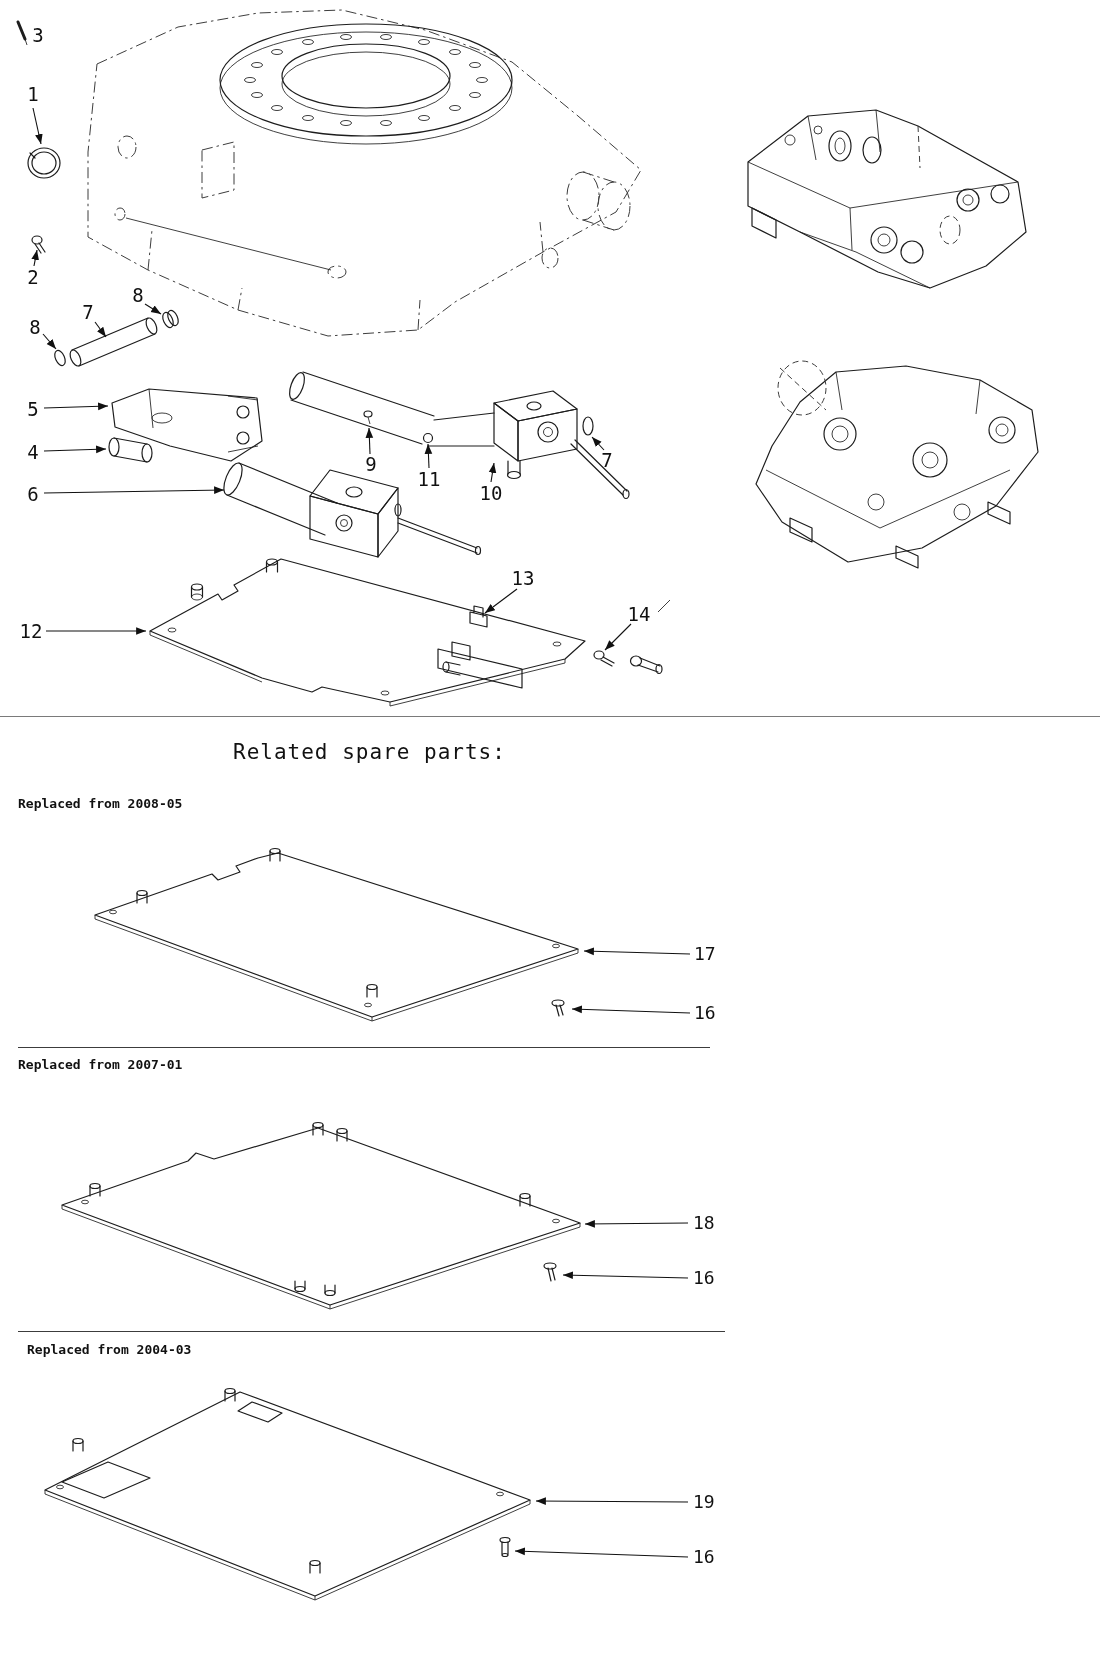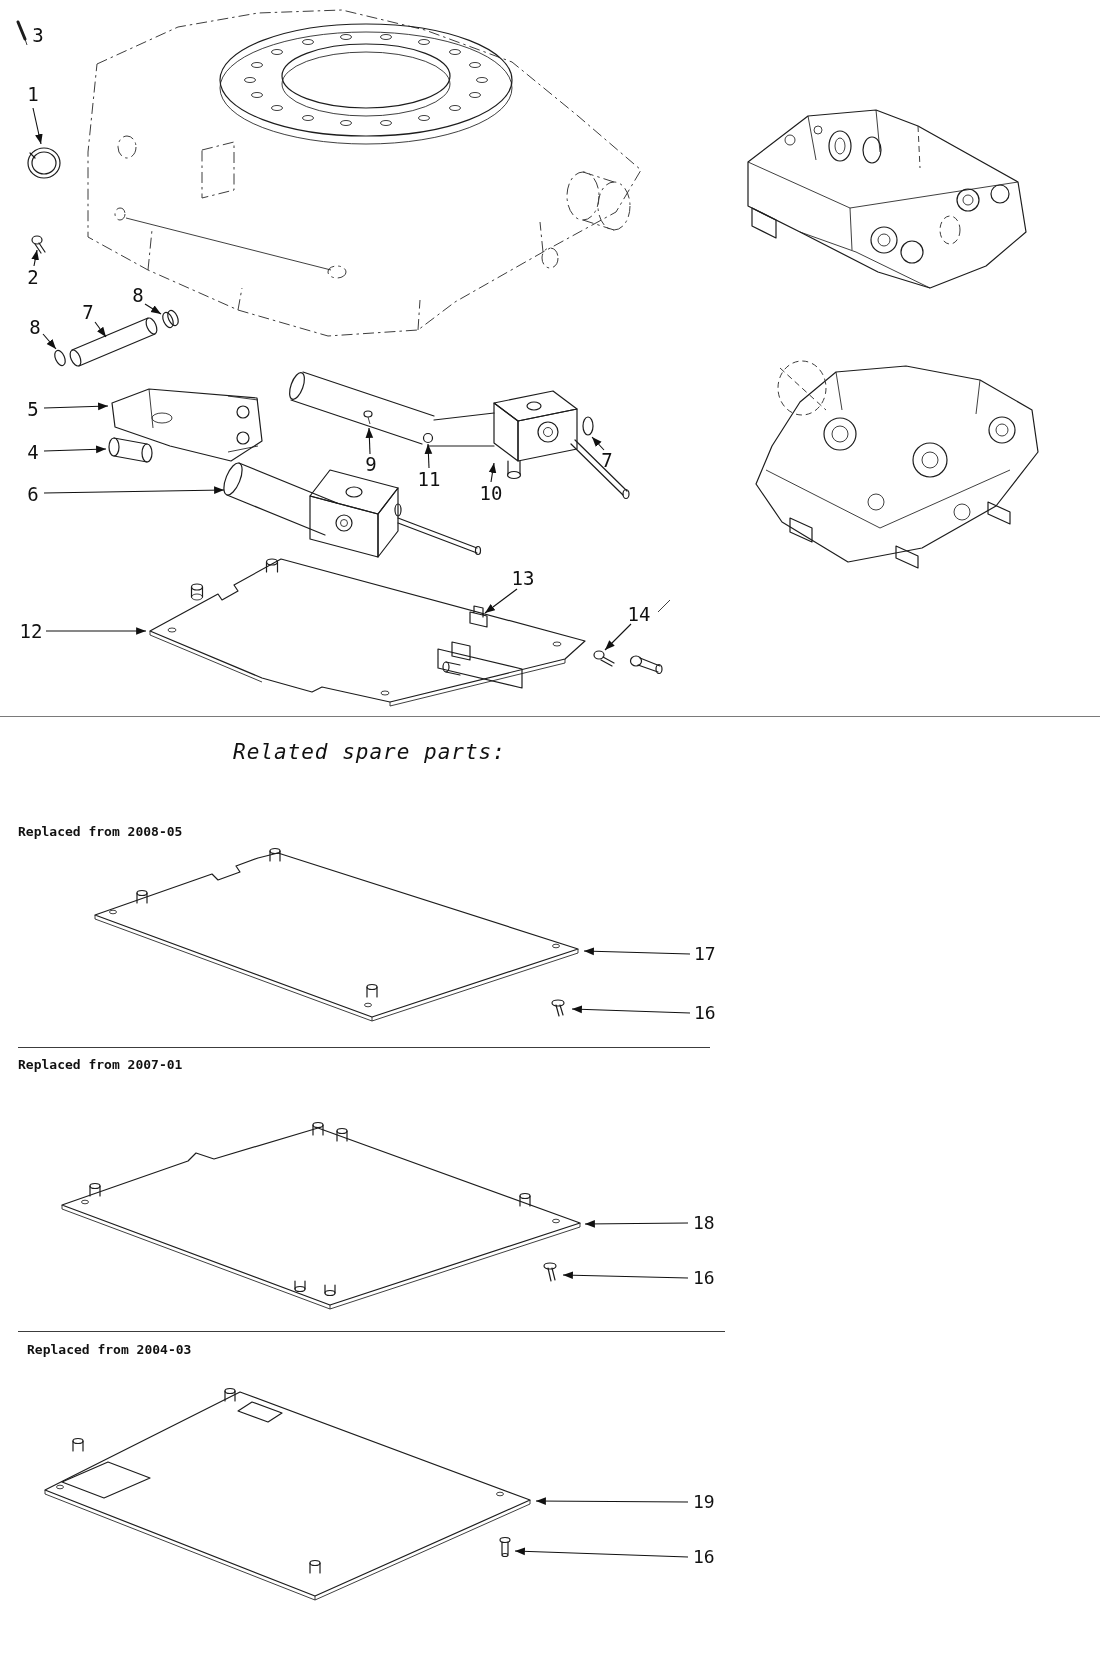--- a/index.html
+++ b/index.html
@@ -1,21 +1,21 @@
 <!DOCTYPE html>
 <html><head>
 <meta charset="utf-8">
 <style>
   html,body{margin:0;padding:0;background:#ffffff;}
   .page{position:relative;width:1100px;height:1662px;background:#fff;overflow:hidden;
         font-family:"DejaVu Sans Mono", monospace;color:#111;}
   .abs{position:absolute;}
   .divider{position:absolute;height:1px;background:#7a7a7a;}
   .divider.dark{background:#3c3c3c;}
-  .title{position:absolute;font-size:21px;letter-spacing:1px;font-weight:500;white-space:nowrap;font-style:italic;}
+  .title{position:absolute;font-size:21px;letter-spacing:1px;font-weight:500;white-space:nowrap;}
   .seclabel{position:absolute;font-size:13px;font-weight:bold;white-space:nowrap;}
   svg{position:absolute;left:0;}
   .sol{fill:none;stroke:#1d1d1d;stroke-width:1.2;stroke-linejoin:round;stroke-linecap:round;}
   .thin{fill:none;stroke:#1d1d1d;stroke-width:0.85;stroke-linejoin:round;}
   .dash{fill:none;stroke:#3d3d3d;stroke-width:1;stroke-dasharray:11 4 2.5 4;stroke-linejoin:round;}
   .dash2{fill:none;stroke:#3d3d3d;stroke-width:1;stroke-dasharray:6 4;}
   .ldr{fill:none;stroke:#111;stroke-width:1.1;}
   text.co{font-family:"DejaVu Sans Mono",monospace;font-size:19px;fill:#111;text-anchor:middle;}
   text.co2{font-family:"DejaVu Sans Mono",monospace;font-size:18px;fill:#111;text-anchor:start;}
 </style>
@@ -253,21 +253,21 @@
       <text class="co" x="31" y="638">12</text>
       <text class="co" x="523" y="585">13</text>
       <text class="co" x="639" y="621">14</text>
     </g>
   </svg>
 
   <div class="divider" style="top:716px;left:0;width:1100px;"></div>
 
   <div class="title" style="top:740px;left:233px;">Related spare parts:</div>
 
-  <div class="seclabel" style="top:824px;left:18px;">Replaced from 2008-05</div>
+  <div class="seclabel" style="top:796px;left:18px;">Replaced from 2008-05</div>
 
   <svg class="abs" style="top:845px;" width="1100" height="200" viewBox="0 0 1100 200">
     <g>
       <path class="sol" d="M 95,70 L 212,29 L 218,35 L 240,27 L 236,21 L 258,13 L 278,8 L 578,104 L 372,172 Z"></path>
       <path class="thin" d="M 95,74 L 372,176 M 372,176 L 578,108 M 95,70 L 95,74 M 372,172 L 372,176 M 578,104 L 578,108"></path>
       <ellipse class="sol" cx="142" cy="48" rx="5" ry="2.5"></ellipse>
       <path class="sol" d="M 137,48 L 137,58 M 147,48 L 147,58"></path>
       <ellipse class="sol" cx="275" cy="6" rx="5" ry="2.5"></ellipse>
       <path class="sol" d="M 270,6 L 270,16 M 280,6 L 280,16"></path>
       <ellipse class="sol" cx="372" cy="142" rx="5" ry="2.5"></ellipse>

